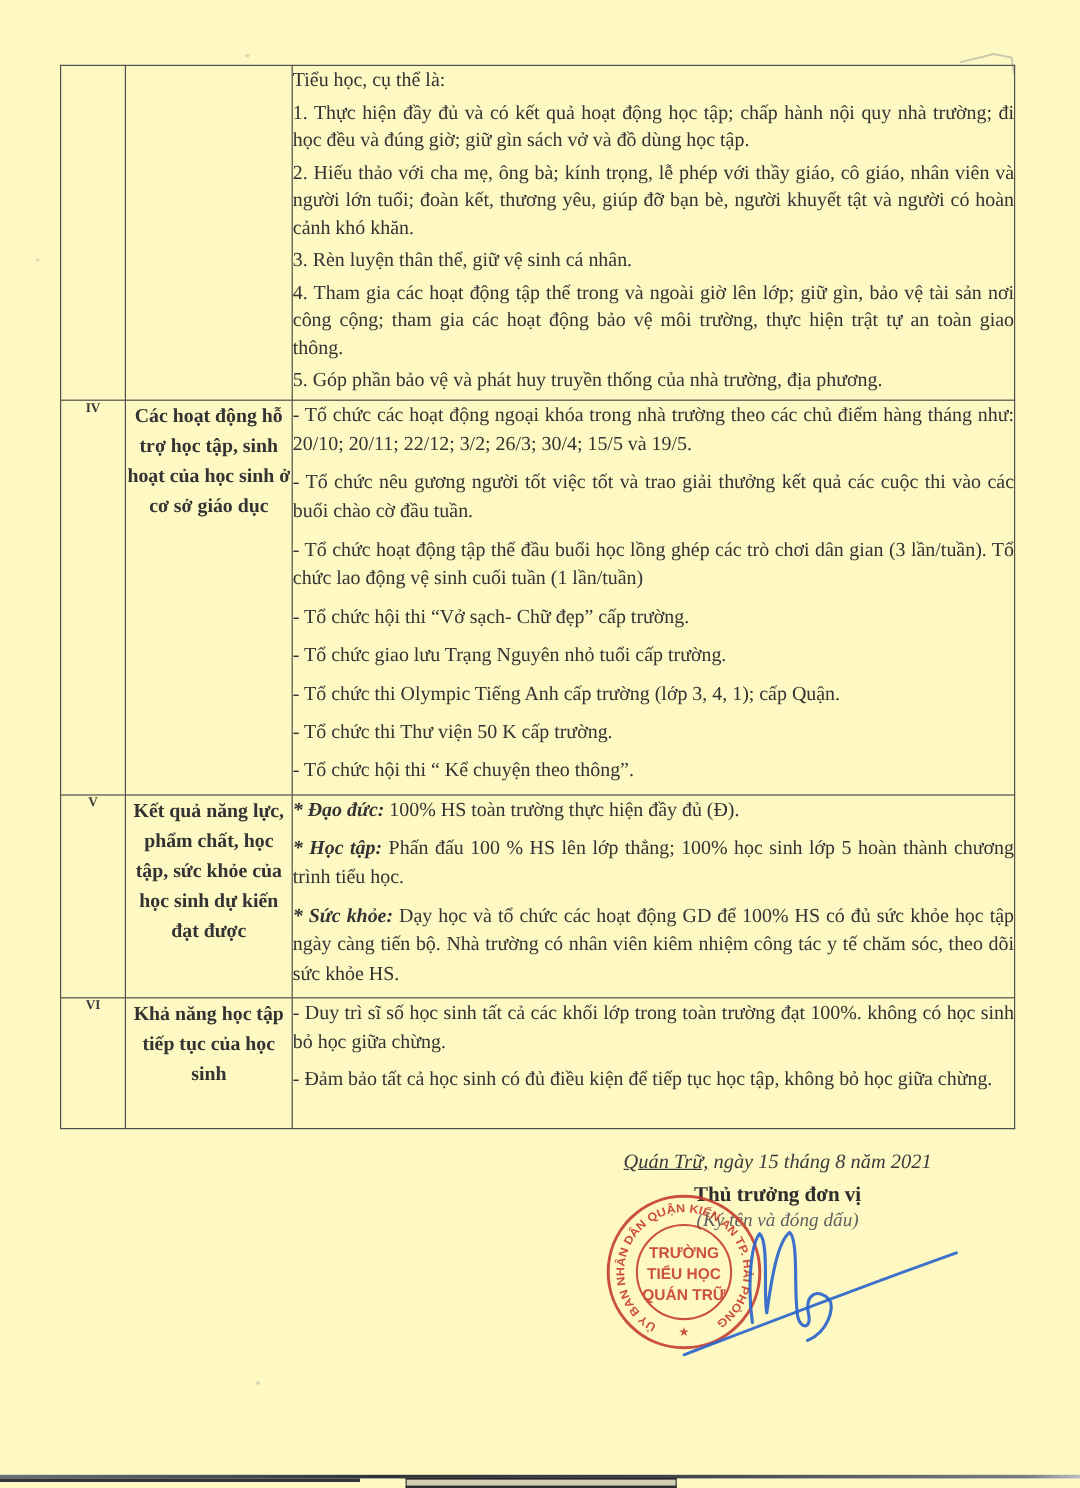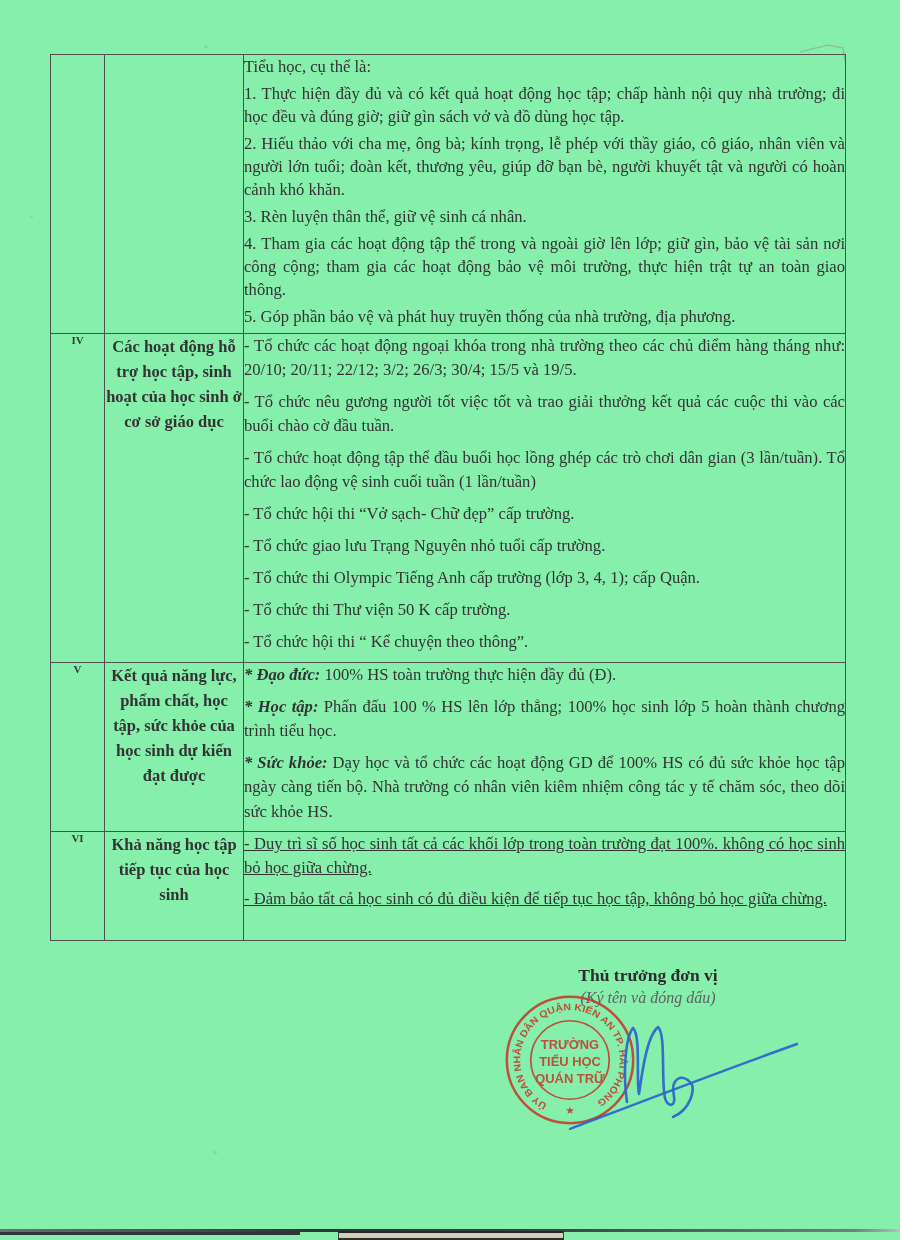--- a/index.html
+++ b/index.html
@@ -1,19 +1,19 @@
 <!DOCTYPE html>
 <html><head>
 <meta charset="utf-8">
 <style>
   html,body{margin:0;padding:0;}
   body{width:900px;height:1240px;background:#ffffff;}
   .page{
     position:relative;width:900px;height:1240px;overflow:hidden;
-    background:#86efac;
+    background:#fef9c3;
     font-family:"Liberation Serif","DejaVu Serif",serif;
     color:#2e2e2e;
   }
   
   table.report{
     position:absolute;left:50px;top:54px;width:792px;
     border-collapse:collapse;table-layout:fixed;
   }
   table.report td{
     border:1px solid #4f4f4f;
@@ -22,21 +22,21 @@
   td.col-num{width:53px;text-align:center;vertical-align:middle;
     font-weight:bold;font-size:11px;color:#3a3a3a;}
   td.col-label{width:138px;text-align:center;vertical-align:middle;
     font-weight:bold;font-size:16.5px;line-height:25px;color:#333;
     padding:0 3px;}
   td.col-body{width:601px;padding:5px 10px 0 9px;}
   .col-body p{margin:0;text-align:justify;font-size:16.6px;color:#333;}
   tr.r0 .col-body p{line-height:23px;margin-bottom:4px;}
   tr.r1 .col-body p{line-height:24px;margin-bottom:8px;}
   tr.r2 .col-body p{line-height:24.5px;margin-bottom:7px;}
-  tr.r3 .col-body p{line-height:24px;margin-bottom:7px;text-decoration:underline;}
+  tr.r3 .col-body p{line-height:24px;margin-bottom:7px;}
   tr.r0{height:279px;} tr.r1{height:329px;} tr.r2{height:161px;} tr.r3{height:109px;}
   .lead{font-weight:bold;font-style:italic;}
   
   .sig-block{position:absolute;left:450px;top:958px;width:396px;text-align:center;}
   .sig-date{font-style:italic;font-size:17px;color:#3a3a3a;}
   .sig-date .place{text-decoration:underline;}
   .sig-title{font-weight:bold;font-size:17.5px;margin-top:7px;color:#2c2c2c;}
   .sig-note{font-style:italic;font-size:16px;margin-top:3px;color:#5f5f5f;}
   .sig-name{position:absolute;left:450px;top:1096px;width:396px;text-align:center;
     font-weight:bold;font-size:21px;color:#222;}
@@ -113,20 +113,21 @@
       <td class="col-label"><span>Khả năng học tập tiếp tục của học sinh</span></td>
       <td class="col-body">
         <p><span class="lead"></span><span>- Duy trì sĩ số học sinh tất cả các khối lớp trong toàn trường đạt 100%. không có học sinh bỏ học giữa chừng.</span></p>
         <p><span class="lead"></span><span>- Đảm bảo tất cả học sinh có đủ điều kiện để tiếp tục học tập, không bỏ học giữa chừng.</span></p>
       </td>
     </tr>
   </tbody>
     </table>
 
   <div class="sig-block">
+    <div class="sig-date"><span class="place">Quán Trữ,</span><span> ngày 15 tháng 8 năm 2021</span></div>
     <div class="sig-title">Thủ trưởng đơn vị</div>
     <div class="sig-note">(Ký tên và đóng dấu)</div>
   </div>
 
   <svg class="stamp" viewBox="0 0 140 140">
     <circle cx="70" cy="70" r="66" fill="none" stroke="#c5392c" stroke-width="2.6"></circle>
     <circle cx="70" cy="70" r="41" fill="none" stroke="#c5392c" stroke-width="1.8"></circle>
     <path id="stamp-arc" d="M 48,117 A 52,52 0 1 1 92,117" fill="none"></path>
     <text fill="#c5392c" font-family="Liberation Sans, DejaVu Sans, sans-serif" font-weight="bold" font-size="10">
       <textPath href="#stamp-arc" startOffset="2" textLength="272" lengthAdjust="spacingAndGlyphs">ỦY BAN NHÂN DÂN QUẬN KIẾN AN TP. HẢI PHÒNG</textPath>

